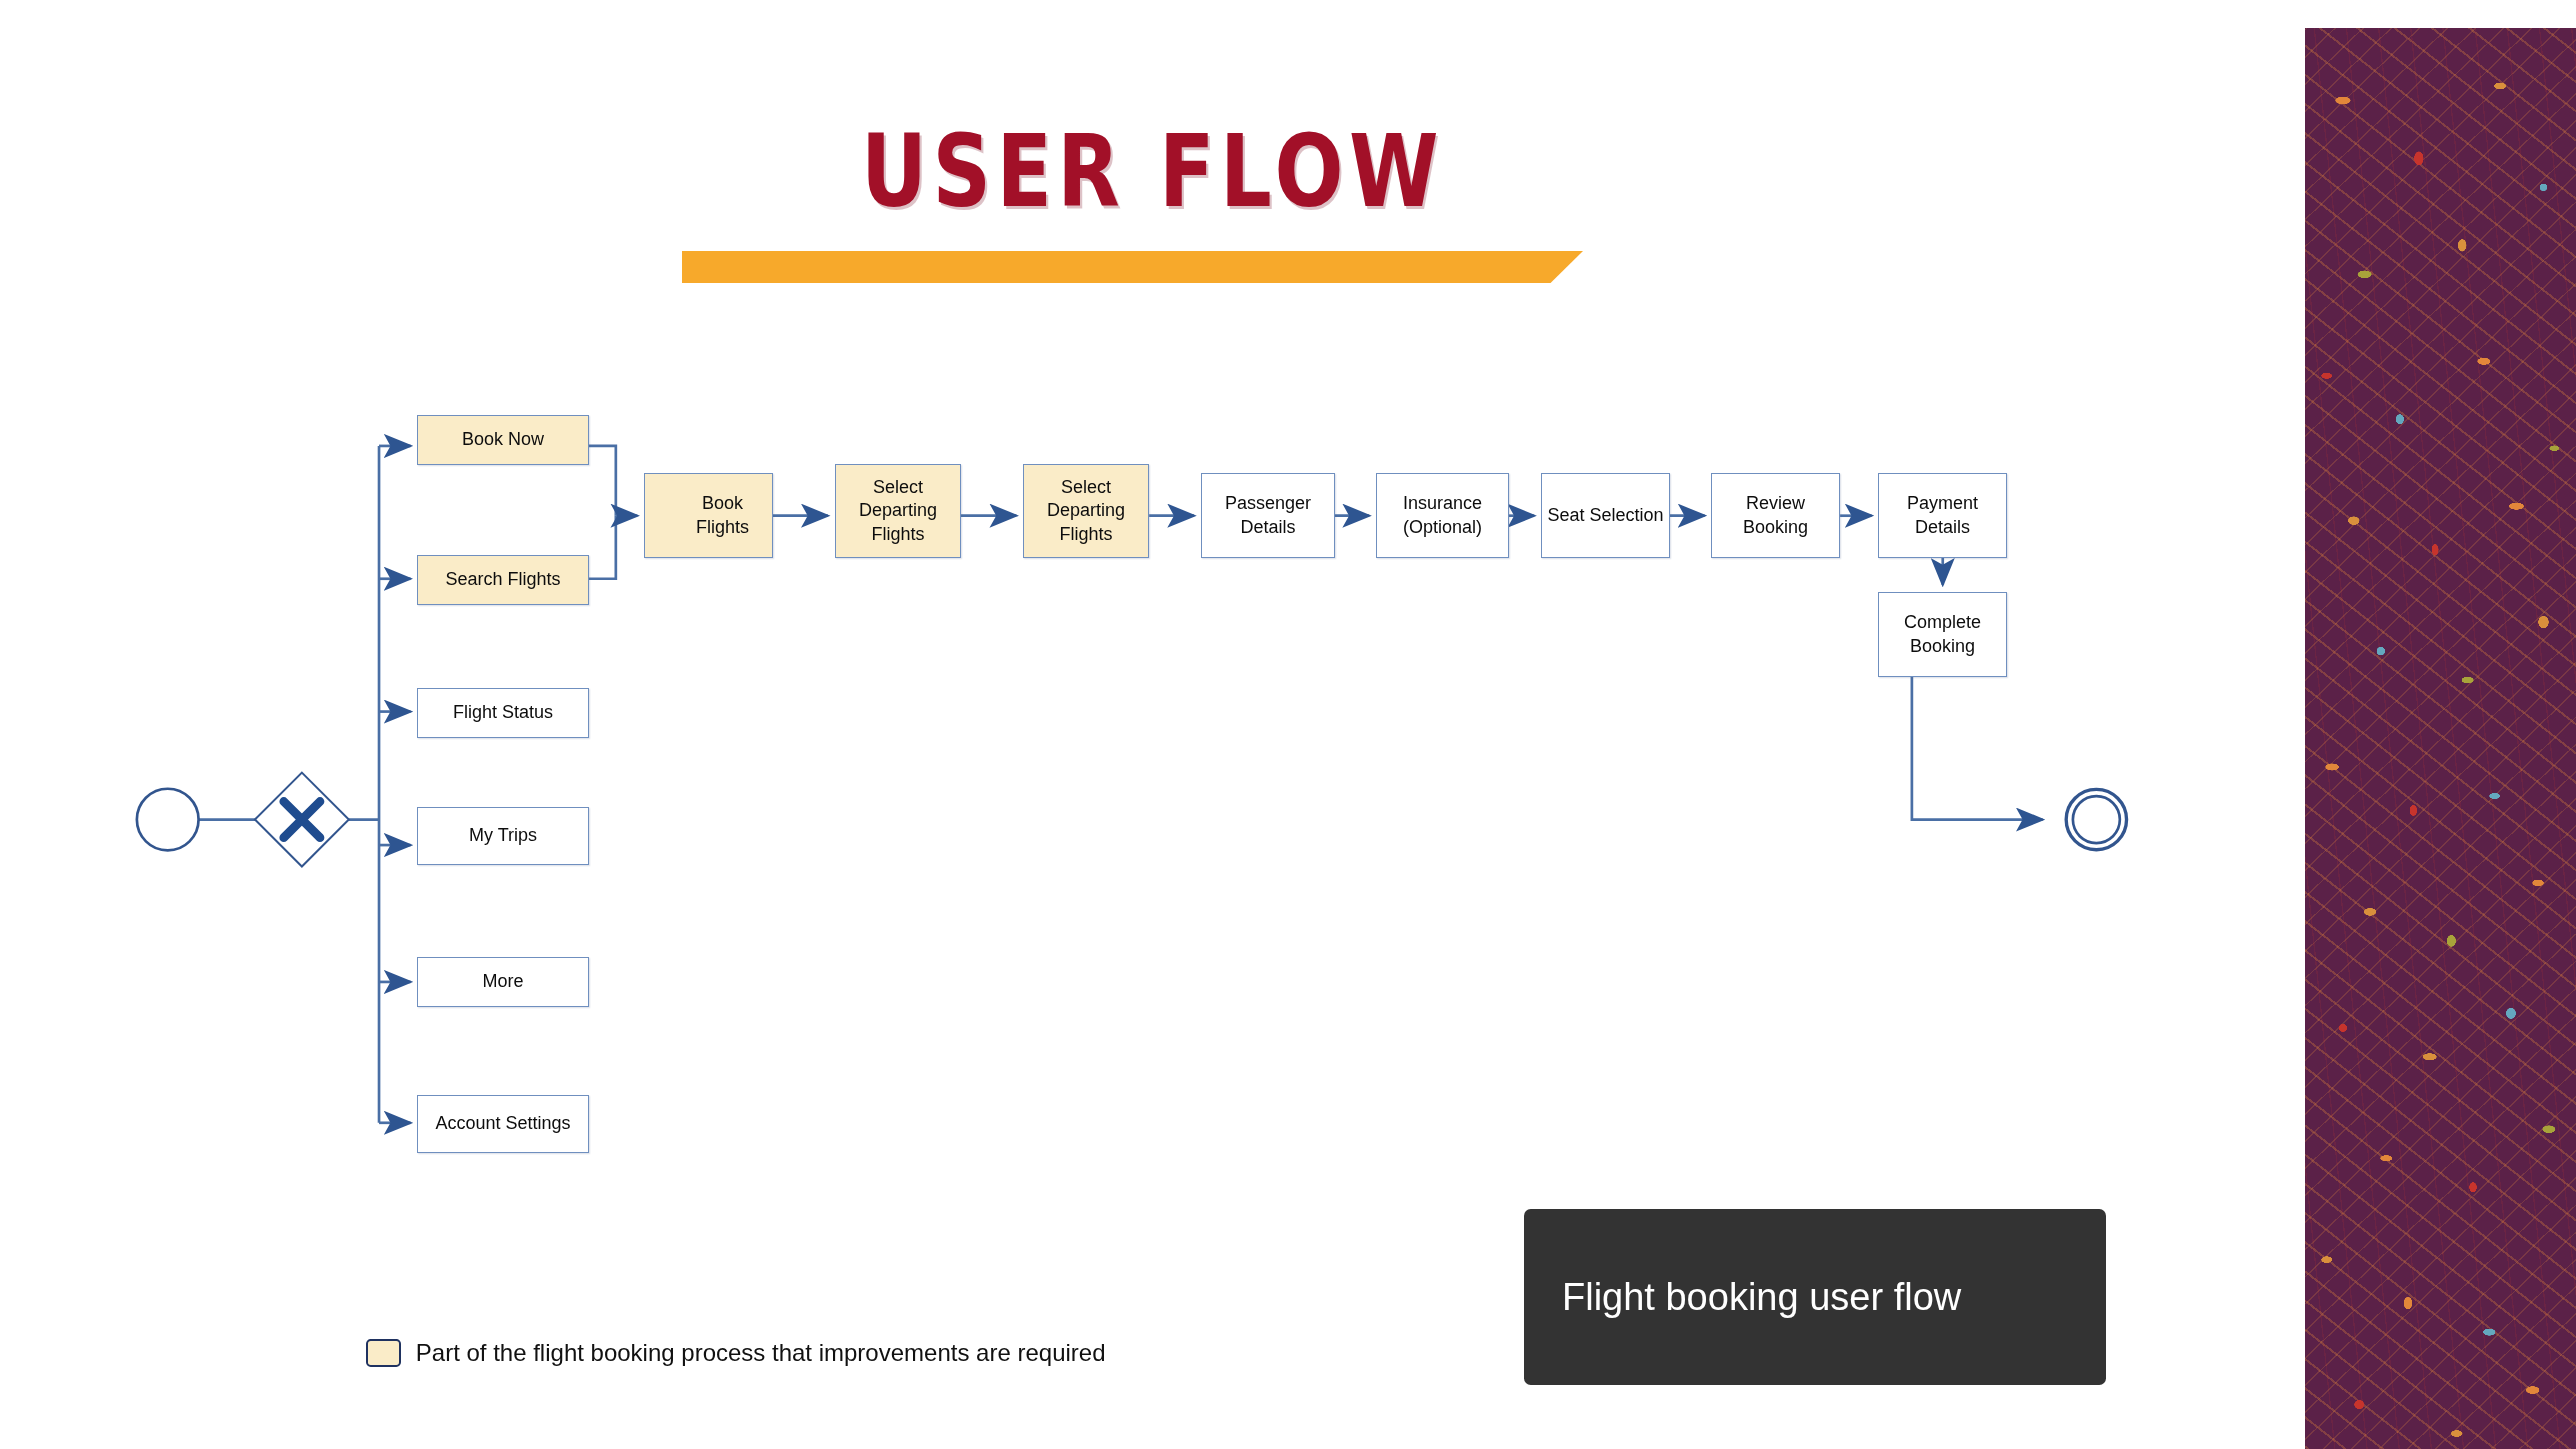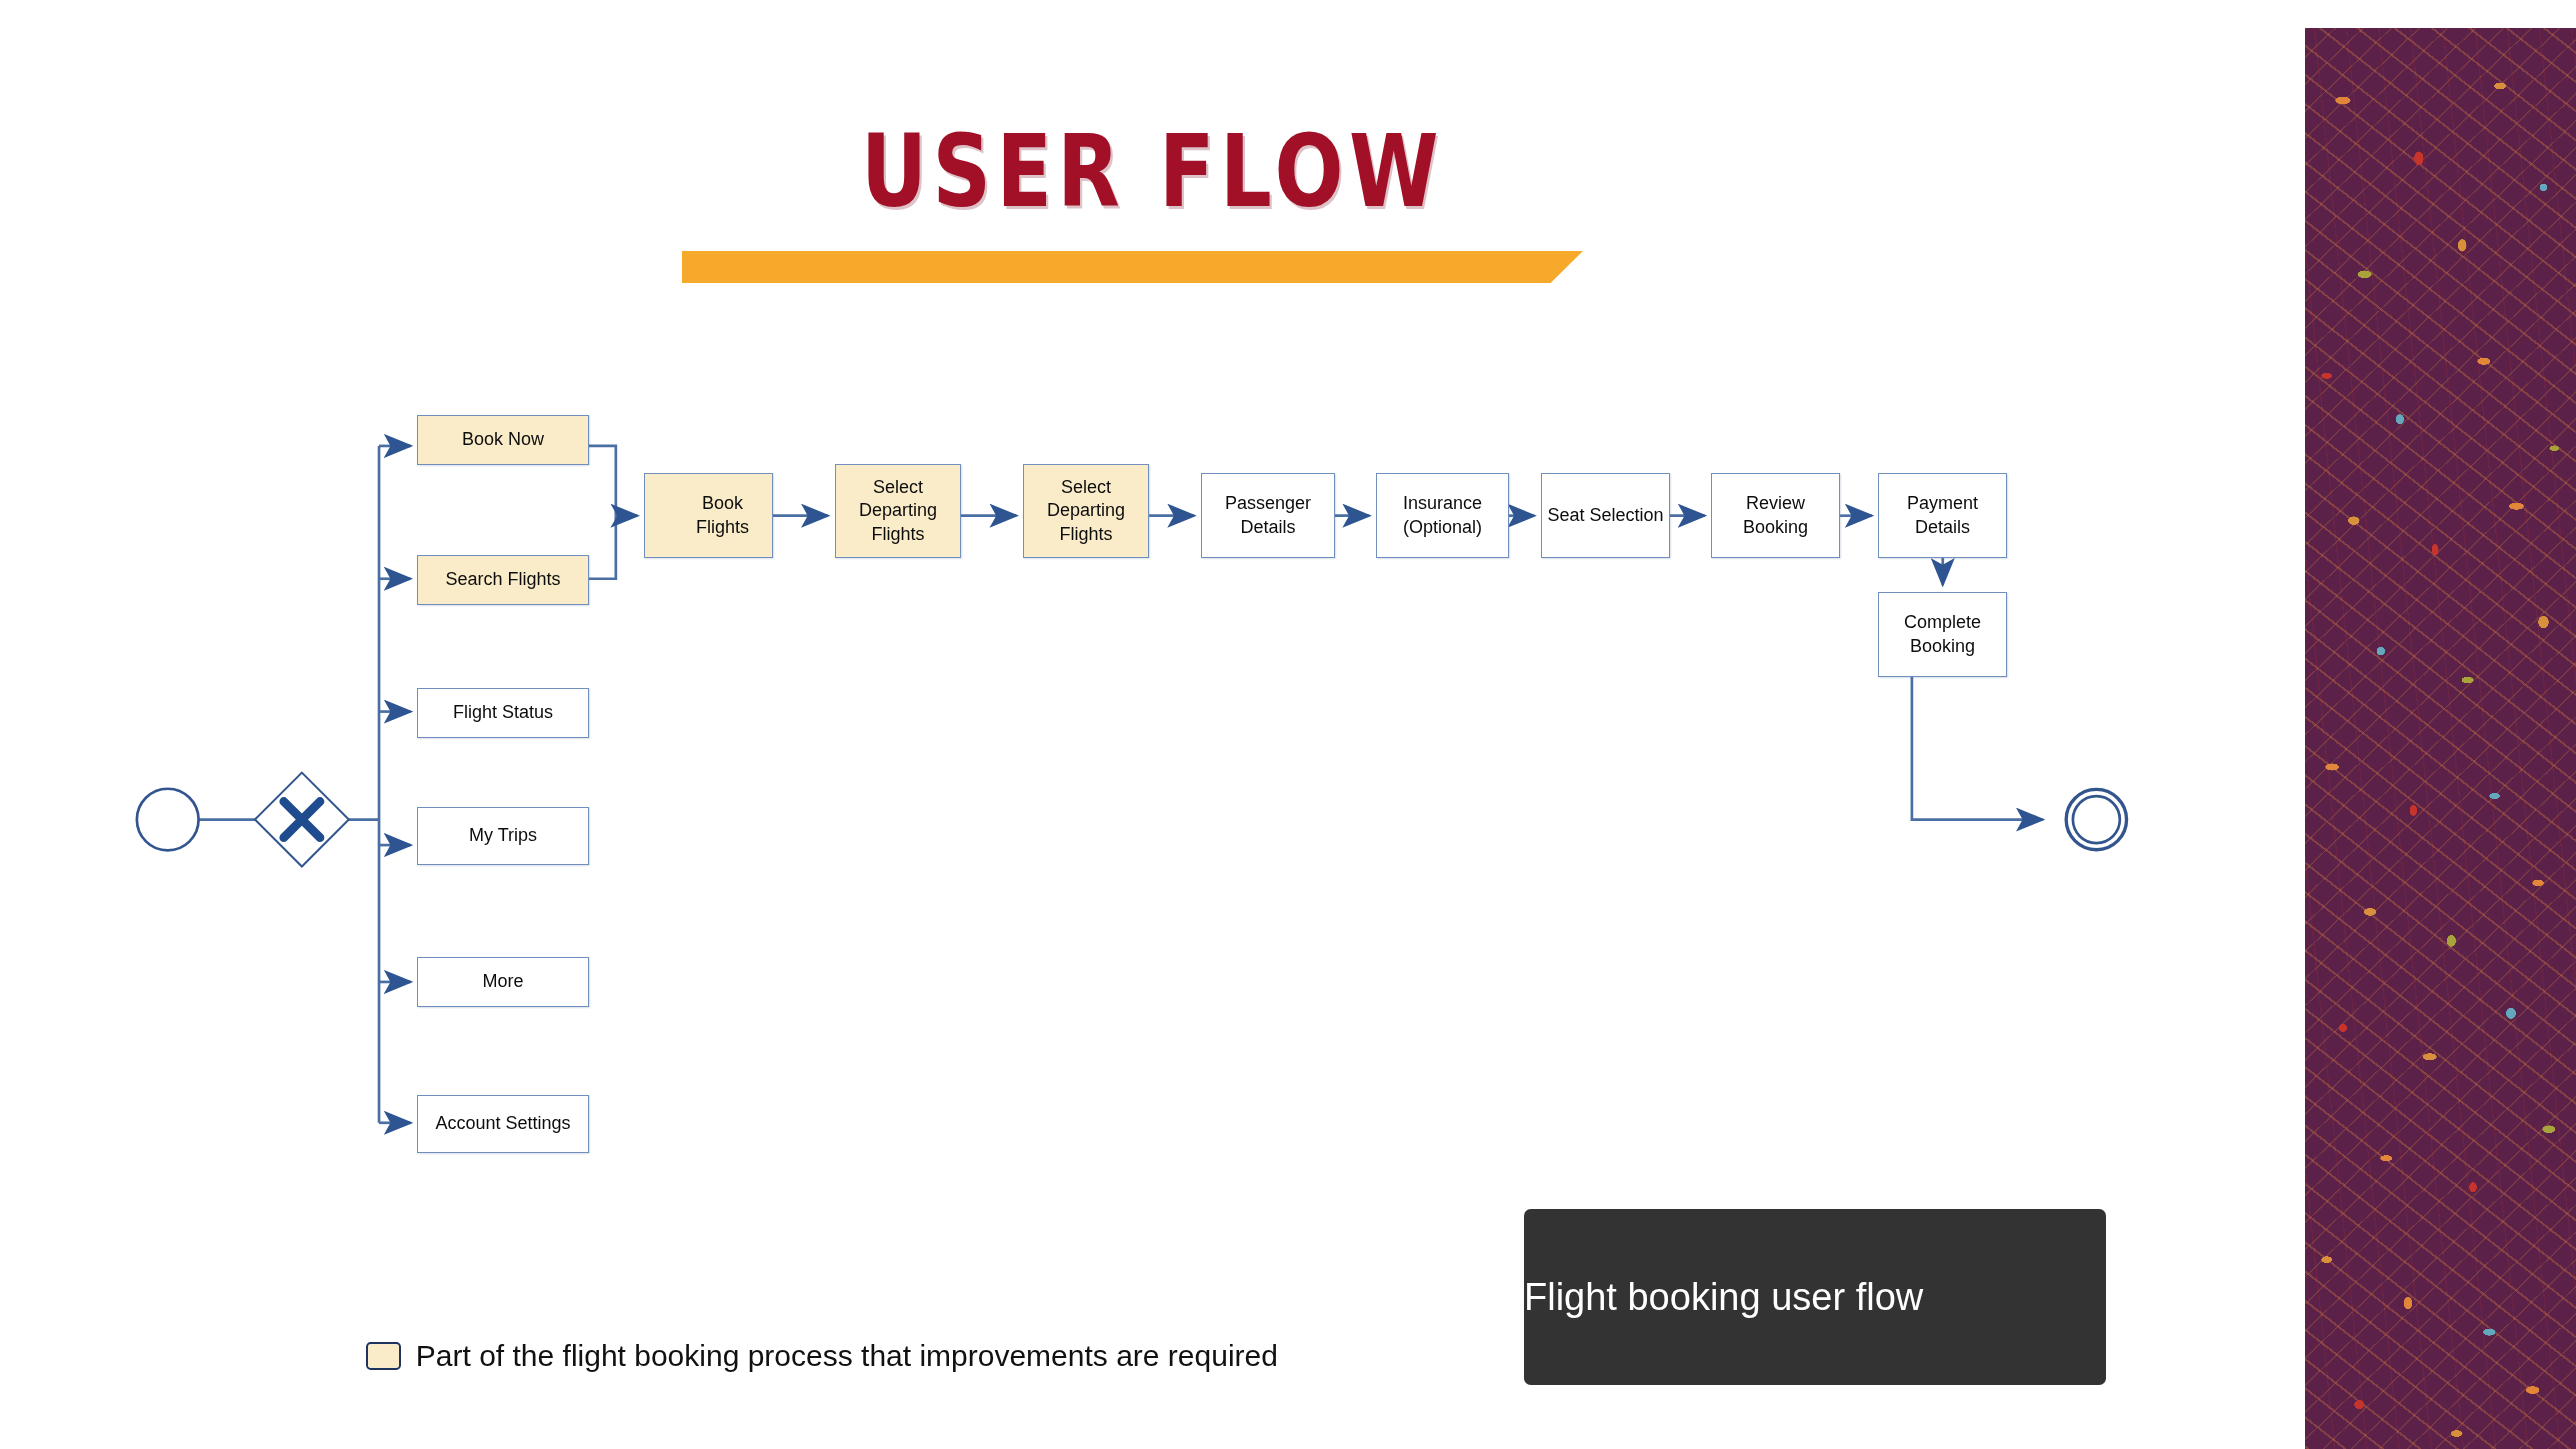--- a/index.html
+++ b/index.html
@@ -102,41 +102,42 @@
 
   
   .caption{
     position:absolute;
     left:1524px;top:1181px;
     width:582px;height:176px;
     background:#333333;
     border-radius:6.7px;
     display:flex;align-items:center;
     box-sizing:border-box;
+    padding-left:38px;
     color:#ffffff;
     font-size:38px;
     font-family:"Liberation Sans", sans-serif;
     font-weight:400;
   }
 
   
   .legend{
     position:absolute;
     left:366px;top:1311px;
     display:flex;align-items:center;gap:14.8px;
   }
   .legend-swatch{
     width:35px;height:28px;
     background:#FAECC8;
     border:2.7px solid #1F3260;
     border-radius:4.7px;
     box-sizing:border-box;
   }
   .legend-text{
-    font-size:30px;color:#111111;
+    font-size:24px;color:#111111;
     font-family:"Liberation Sans", sans-serif;
     white-space:nowrap;
   }
 </style>
 </head>
 <body>
 
 <div id="canvas">
 
   <div class="title">USER FLOW</div>

